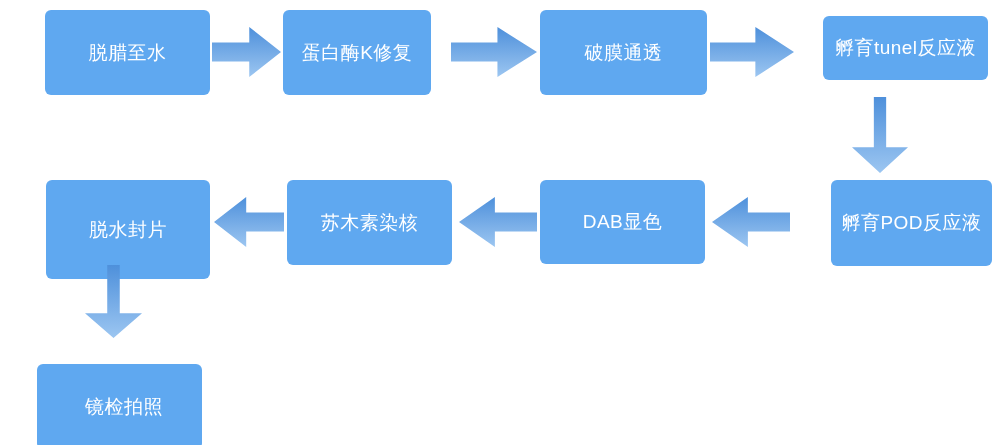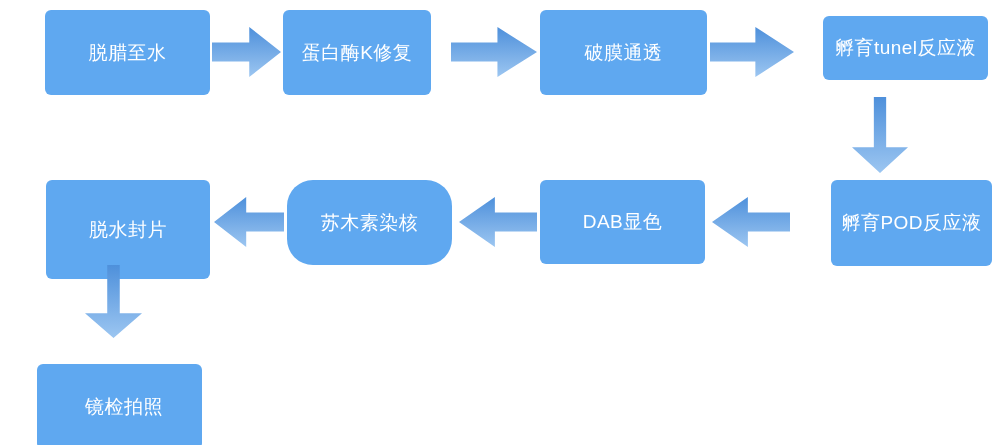--- a/index.html
+++ b/index.html
@@ -48,21 +48,21 @@
   .arrow-down{
     clip-path:polygon(39% 0,61% 0,61% 66%,100% 66%,50% 100%,0 66%,39% 66%);
   }
   
   .n1{left:45px;top:10px;width:165px;height:85px;}
   .n2{left:283px;top:10px;width:148px;height:85px;}
   .n3{left:540px;top:10px;width:167px;height:85px;}
   .n4{left:797px;top:16px;width:165px;height:64px;margin-left:26px;}
   .n5{left:792px;top:180px;width:161px;height:86px;margin-left:39px;}
   .n6{left:540px;top:180px;width:165px;height:84px;}
-  .n7{left:287px;top:180px;width:165px;height:85px;border-radius:26px;}
+  .n7{left:287px;top:180px;width:165px;height:85px;}
   .n8{left:46px;top:180px;width:164px;height:99px;}
   .n9{left:37px;top:364px;width:165px;height:85px;padding-left:19px;}
   
   .a1{left:212px;top:27px;width:69px;height:50px;}
   .a2{left:451px;top:27px;width:86px;height:50px;}
   .a3{left:710px;top:27px;width:84px;height:50px;}
   .a4{left:852px;top:97px;width:56px;height:76px;}
   .a5{left:712px;top:197px;width:78px;height:50px;}
   .a6{left:459px;top:197px;width:78px;height:50px;}
   .a7{left:214px;top:197px;width:70px;height:50px;}

